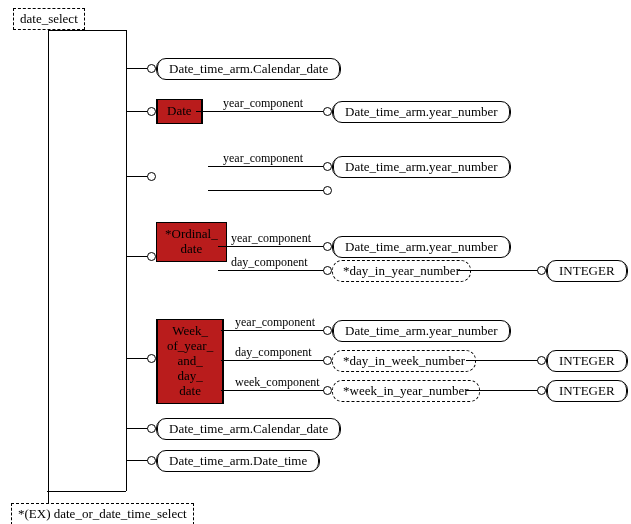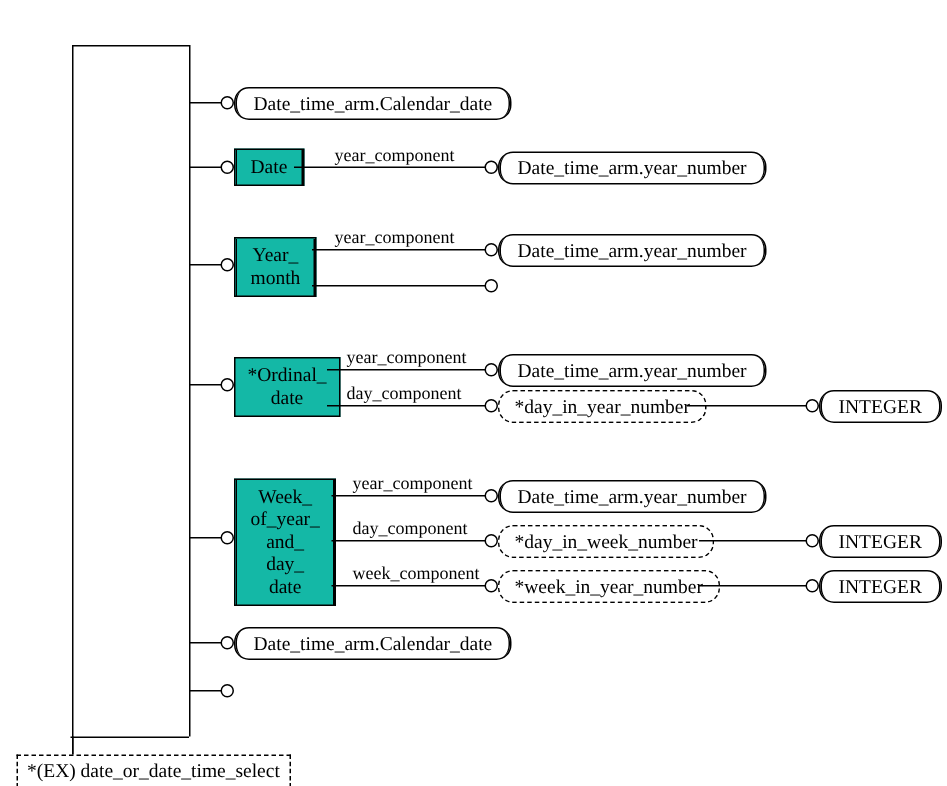--- a/index.html
+++ b/index.html
@@ -27,21 +27,21 @@
     white-space: nowrap;
   }
   .rounded-box.double {
     box-shadow: inset 3px 0 0 -2px #000, inset -3px 0 0 -2px #000;
     padding: 2px 12px;
   }
   .square-box {
     display: inline-block;
     border: 1px solid #000;
     padding: 4px 8px;
-    background: #14b8a6;
+    background: #b91c1c;
     text-align: center;
     line-height: 1.15;
   }
   .square-box.double {
     box-shadow: inset 3px 0 0 -2px #000, inset -3px 0 0 -2px #000;
     padding: 4px 10px;
   }
   .dashed-round {
     display: inline-block;
     border: 1px dashed #000;
@@ -77,20 +77,23 @@
   .container {
     position: relative;
     height: 520px;
   }
 </style>
 </head>
 <body>
 
 <div class="container">
 
+  <div style="position:absolute; left:5px; top:0;">
+    <span class="dashed-box">date_select</span>
+  </div>
 
   <div class="hline" style="left:40px; top:22px; width:78px;"></div>
   <div class="spine" style="left:118px; top:22px; height:461px;"></div>
 
   <div class="hline" style="left:118px; top:60px; width:22px;"></div>
   <div class="circ" style="left:139px; top:56px;"></div>
   <div style="position:absolute; left:148px; top:50px;">
     <span class="rounded-box double">Date_time_arm.Calendar_date</span>
   </div>
 
@@ -101,40 +104,34 @@
   </div>
   <div class="hline" style="left:188px; top:103px; width:128px;"></div>
   <div class="attr-label" style="left:215px; top:88px;">year_component</div>
   <div class="circ" style="left:315px; top:99px;"></div>
   <div style="position:absolute; left:324px; top:93px;">
     <span class="rounded-box double">Date_time_arm.year_number</span>
   </div>
 
   <div class="hline" style="left:118px; top:168px; width:22px;"></div>
   <div class="circ" style="left:139px; top:164px;"></div>
-  <div style="position:absolute; left:148px; top:150px;">
-    <span class="square-box double">
-      <span>Year_</span><br>
-      <span>month</span>
-    </span>
-  </div>
 
   <div class="hline" style="left:200px; top:158px; width:116px;"></div>
   <div class="attr-label" style="left:215px; top:143px;">year_component</div>
   <div class="circ" style="left:315px; top:154px;"></div>
   <div style="position:absolute; left:324px; top:148px;">
     <span class="rounded-box double">Date_time_arm.year_number</span>
   </div>
 
   <div class="hline" style="left:200px; top:182px; width:116px;"></div>
   <div class="circ" style="left:315px; top:178px;"></div>
 
   <div class="hline" style="left:118px; top:248px; width:22px;"></div>
   <div class="circ" style="left:139px; top:244px;"></div>
-  <div style="position:absolute; left:148px; top:230px;">
+  <div style="position:absolute; left:148px; top:214px;">
     <span class="square-box">
       <span>*Ordinal_</span><br>
       <span>date</span>
     </span>
   </div>
 
   <div class="hline" style="left:210px; top:238px; width:106px;"></div>
   <div class="attr-label" style="left:223px; top:223px;">year_component</div>
   <div class="circ" style="left:315px; top:234px;"></div>
   <div style="position:absolute; left:324px; top:228px;">
@@ -197,20 +194,23 @@
   </div>
 
   <div class="hline" style="left:118px; top:420px; width:22px;"></div>
   <div class="circ" style="left:139px; top:416px;"></div>
   <div style="position:absolute; left:148px; top:410px;">
     <span class="rounded-box double">Date_time_arm.Calendar_date</span>
   </div>
 
   <div class="hline" style="left:118px; top:452px; width:22px;"></div>
   <div class="circ" style="left:139px; top:448px;"></div>
+  <div style="position:absolute; left:148px; top:442px;">
+    <span class="rounded-box double">Date_time_arm.Date_time</span>
+  </div>
 
   <div class="spine" style="left:40px; top:22px; height:473px;"></div>
   <div class="hline" style="left:39px; top:483px; width:79px;"></div>
   <div style="position:absolute; left:3px; top:495px;">
     <span class="dashed-box">*(EX) date_or_date_time_select</span>
   </div>
   <div class="spine" style="left:40px; top:483px; height:12px;"></div>
 
 </div>
 

